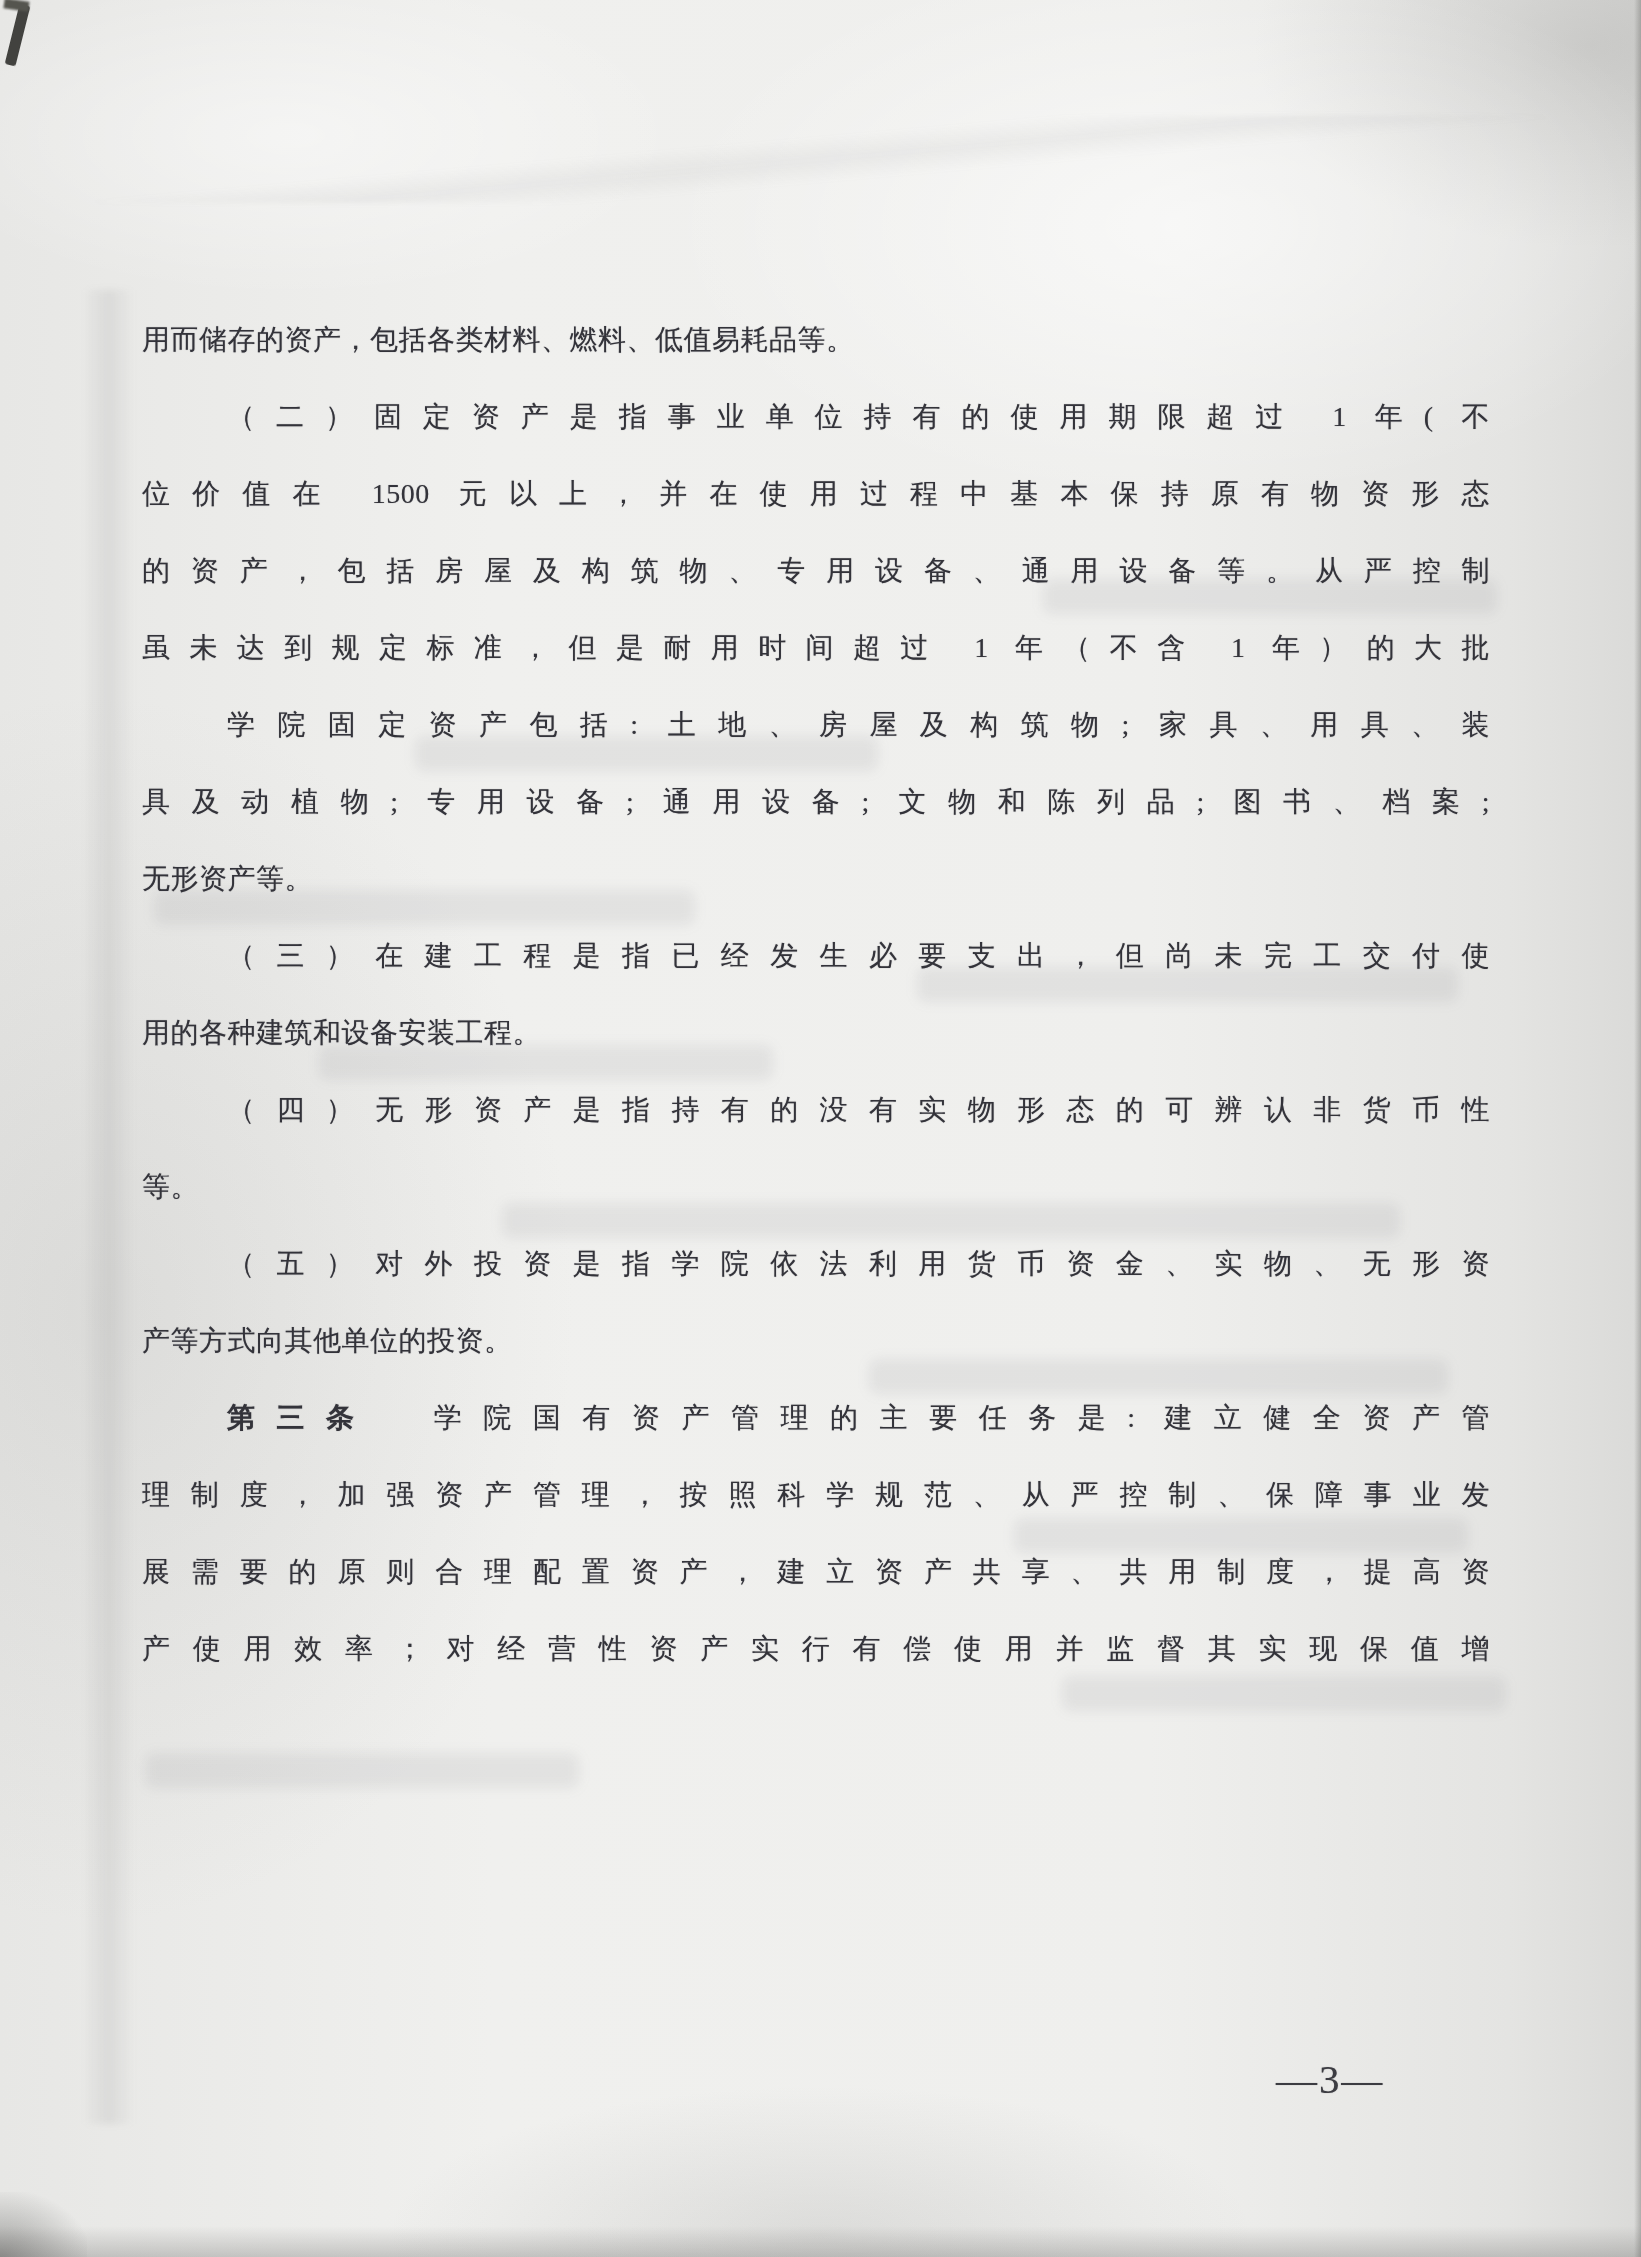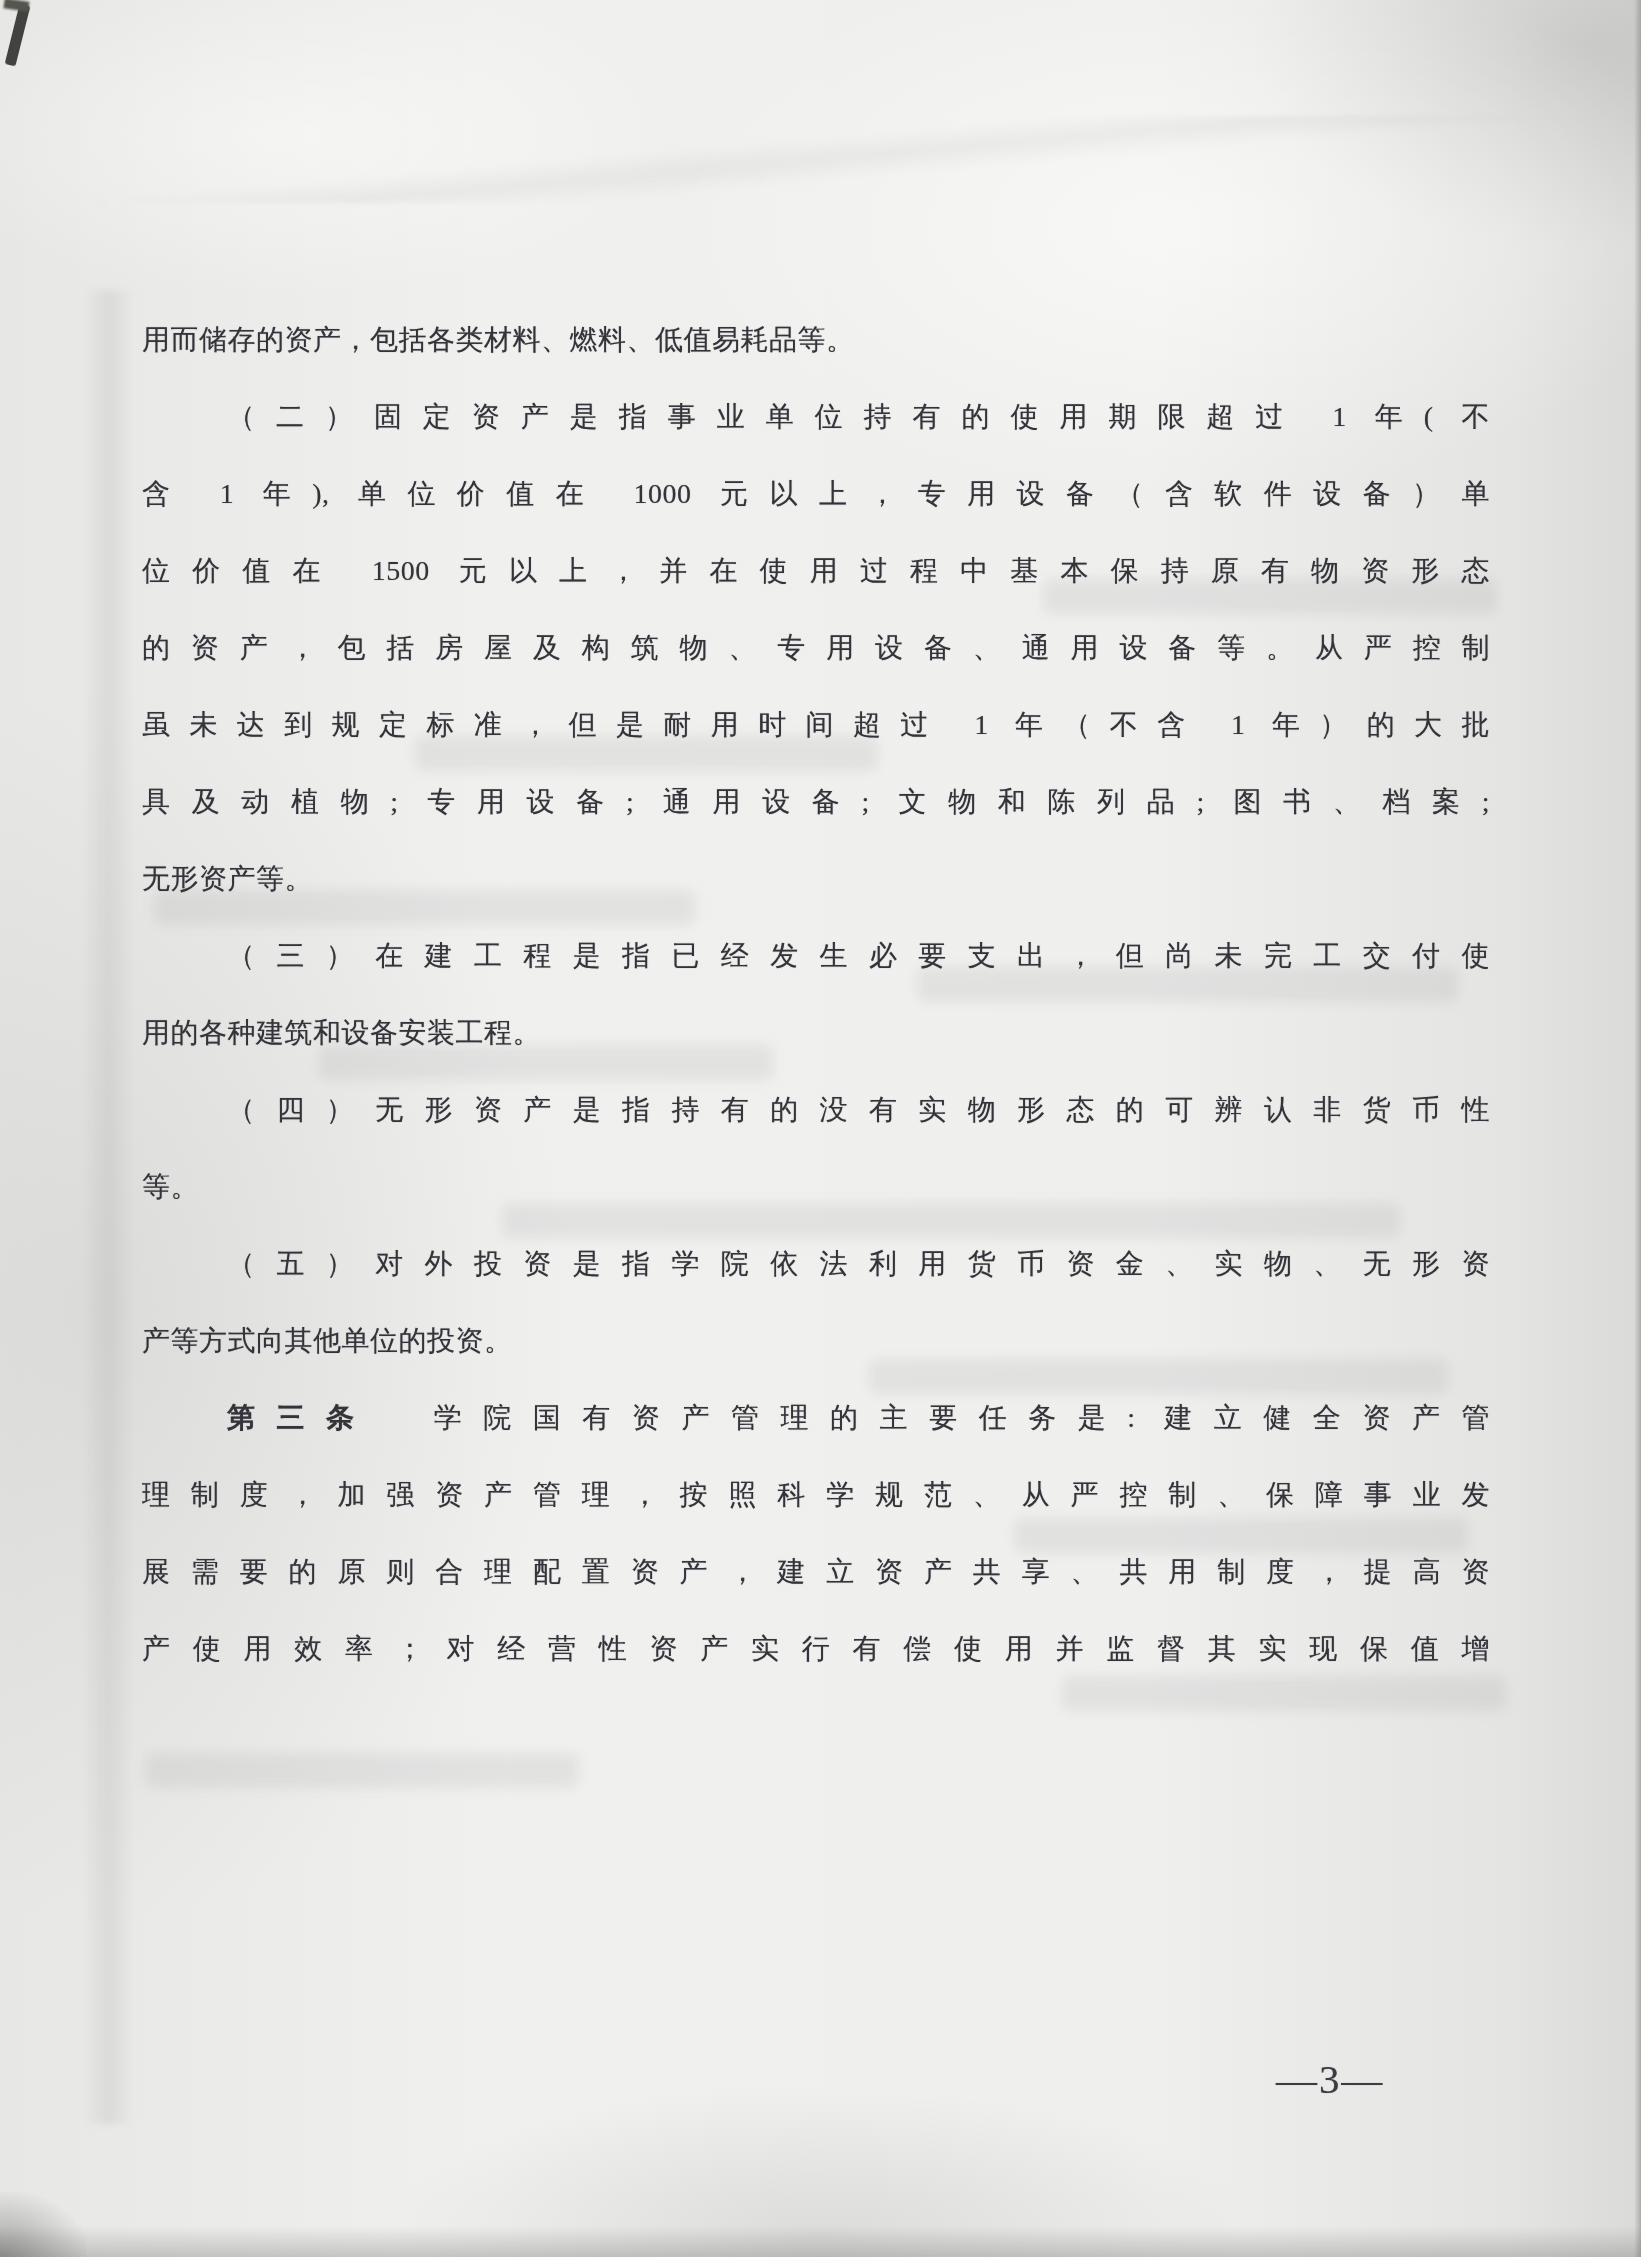--- a/index.html
+++ b/index.html
@@ -113,24 +113,24 @@
   <div class="artifact ghost" style="left:319px;  top:1045px; width:454px;"></div>
   <div class="artifact ghost" style="left:502px;  top:1203px; width:898px;"></div>
   <div class="artifact ghost" style="left:869px;  top:1359px; width:579px;"></div>
   <div class="artifact ghost" style="left:1014px; top:1518px; width:454px;"></div>
   <div class="artifact ghost" style="left:1062px; top:1676px; width:444px;"></div>
   <div class="artifact ghost" style="left:145px;  top:1753px; width:434px;"></div>
 
   <div class="text-block">
     <div class="line end">用而储存的资产，包括各类材料、燃料、低值易耗品等。</div>
     <div class="line indent">（二）固定资产是指事业单位持有的使用期限超过 1 年( 不</div>
-    <div class="line">含 1 年), 单位价值在 1000 元以上，专用设备（含软件设备）单</div>
     <div class="line">位价值在 1500 元以上，并在使用过程中基本保持原有物资形态</div>
     <div class="line">的资产，包括房屋及构筑物、专用设备、通用设备等。从严控制</div>
     <div class="line">虽未达到规定标准，但是耐用时间超过 1 年（不含 1 年）的大批</div>
+    <div class="line indent">学院固定资产包括: 土地、房屋及构筑物; 家具、用具、装</div>
     <div class="line">具及动植物; 专用设备; 通用设备; 文物和陈列品; 图书、档案;</div>
     <div class="line end">无形资产等。</div>
     <div class="line indent">（三）在建工程是指已经发生必要支出，但尚未完工交付使</div>
     <div class="line end">用的各种建筑和设备安装工程。</div>
     <div class="line indent">（四）无形资产是指持有的没有实物形态的可辨认非货币性</div>
     <div class="line end">等。</div>
     <div class="line indent">（五）对外投资是指学院依法利用货币资金、实物、无形资</div>
     <div class="line end">产等方式向其他单位的投资。</div>
     <div class="line indent">
       <span class="article-term">第三条</span><span>学院国有资产管理的主要任务是: 建立健全资产管</span>

